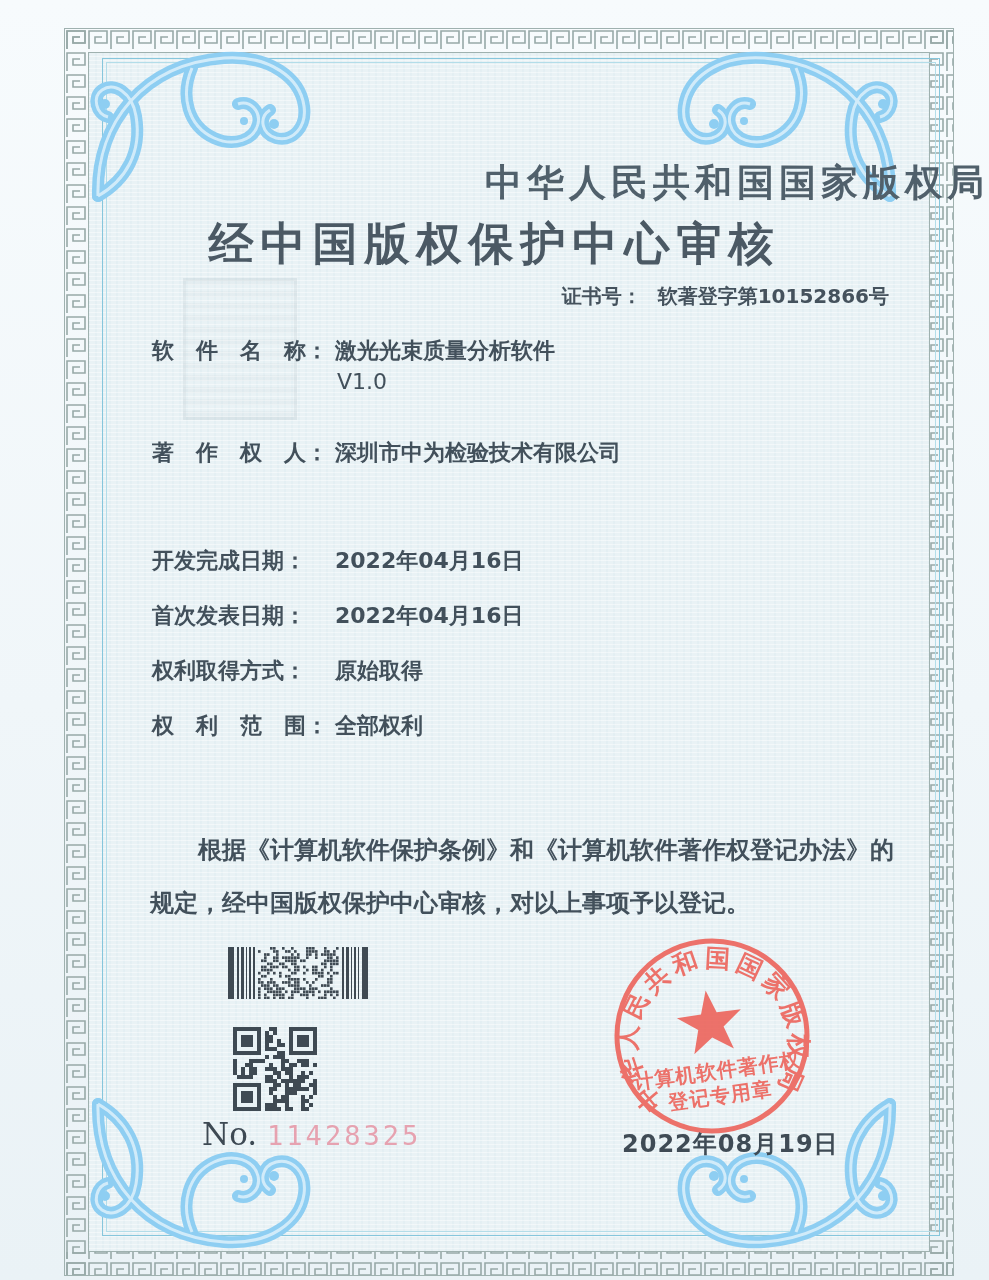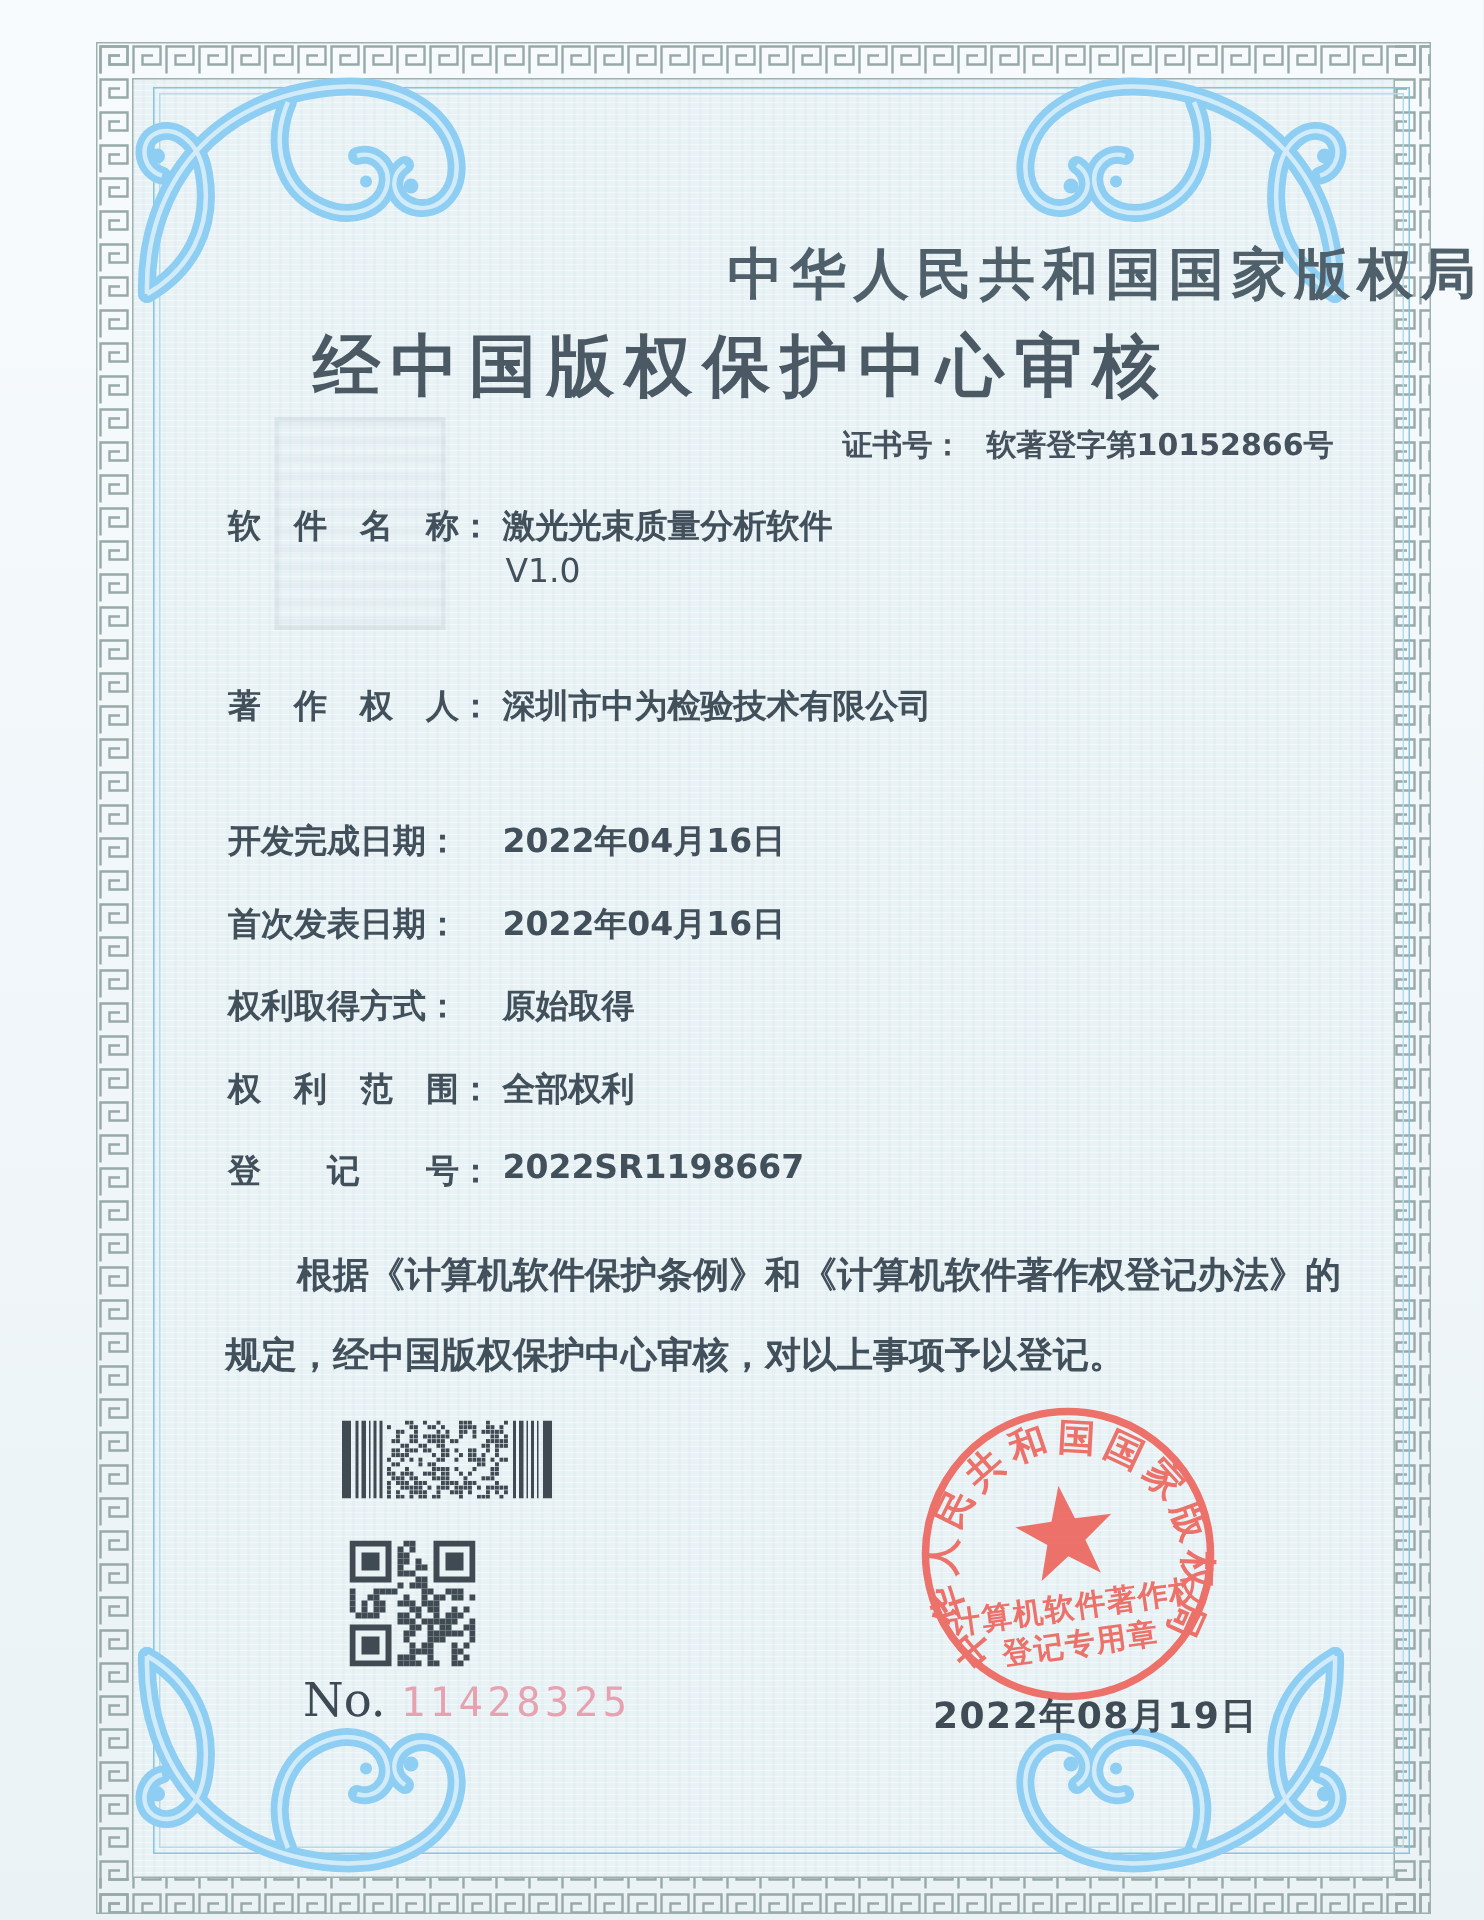--- a/index.html
+++ b/index.html
@@ -37,21 +37,21 @@
     position:absolute;left:0;top:214px;width:100%;text-align:center;
     font-family:"DejaVu Serif",serif;font-weight:bold;font-size:45px;
     letter-spacing:7px;color:#4b5964;
   }
   .cert-no{
     position:absolute;right:100px;top:283px;font-size:20px;font-weight:bold;color:#45525d;
   }
   .cert-no .lbl{margin-right:16px;}
   .field-row{position:absolute;left:152px;font-size:22px;font-weight:bold;color:#42505b;white-space:nowrap;}
   .field-row .val{position:absolute;left:183px;top:0;white-space:nowrap;}
-  .row-name{top:336px;} .row-owner{top:456px;} .row-dev{top:546px;}
+  .row-name{top:336px;} .row-owner{top:438px;} .row-dev{top:546px;}
   .row-pub{top:601px;} .row-acq{top:656px;} .row-scope{top:711px;} .row-reg{top:766px;}
   .version-line{position:absolute;left:337px;top:369px;font-size:22px;font-weight:normal;color:#42505b;}
   .statement{
     position:absolute;left:150px;top:824px;width:744px;
     font-size:24px;font-weight:bold;line-height:53px;color:#42505b;
   }
   .statement .l1{text-indent:2em;}
   .barcode{position:absolute;left:228px;top:947px;}
   .qr{position:absolute;left:233px;top:1027px;}
   .serial{position:absolute;left:202px;top:1116px;}
@@ -151,24 +151,20 @@
   <div class="field-row row-acq">
     <span>权利取得方式：</span>
     <span class="val">原始取得</span>
   </div>
 
   <div class="field-row row-scope">
     <span>权　利　范　围：</span>
     <span class="val">全部权利</span>
   </div>
 
-  <div class="field-row row-reg">
-    <span>登　　记　　号：</span>
-    <span class="val">2022SR1198667</span>
-  </div>
 
   <div class="statement">
     <div class="l1">根据《计算机软件保护条例》和《计算机软件著作权登记办法》的</div>
     <div class="l2">规定，经中国版权保护中心审核，对以上事项予以登记。</div>
   </div>
 
   <svg class="barcode" id="barcode" width="142" height="52">
       <rect x="0" y="0" width="6" height="52" fill="#3f4a53"></rect>
       <rect x="9" y="0" width="2" height="52" fill="#3f4a53"></rect>
       <rect x="13" y="0" width="3" height="52" fill="#3f4a53"></rect>

